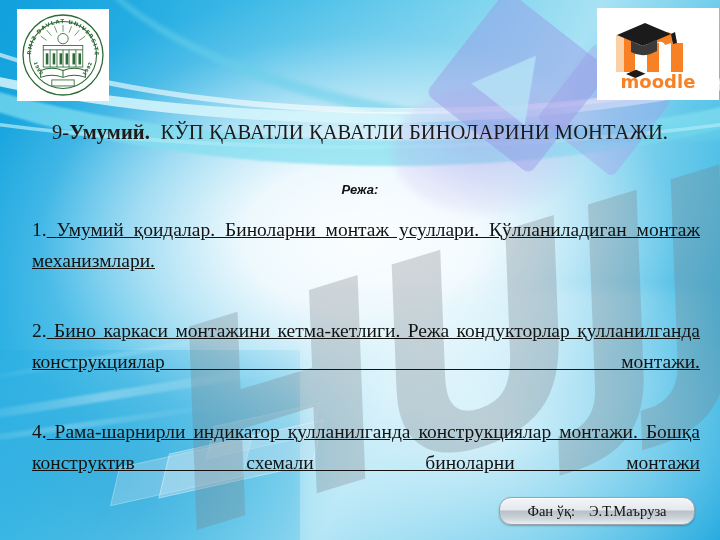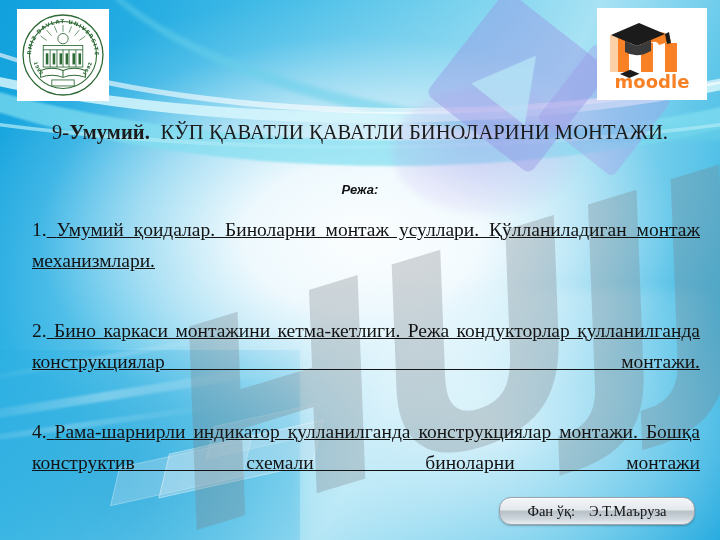--- a/index.html
+++ b/index.html
@@ -208,21 +208,21 @@
   .seal {
     width: 100%;
     height: 100%;
     border-radius: 50%;
     background: #ffffff;
     display: block;
   }
 
   #moodle-logo {
     left: 597px; top: 8px;
-    width: 110px; height: 92px;
+    width: 122px; height: 92px;
     display: flex;
     align-items: center;
     justify-content: center;
   }
 
   
   #title {
     position: absolute;
     left: 30px;
     top: 120px;

